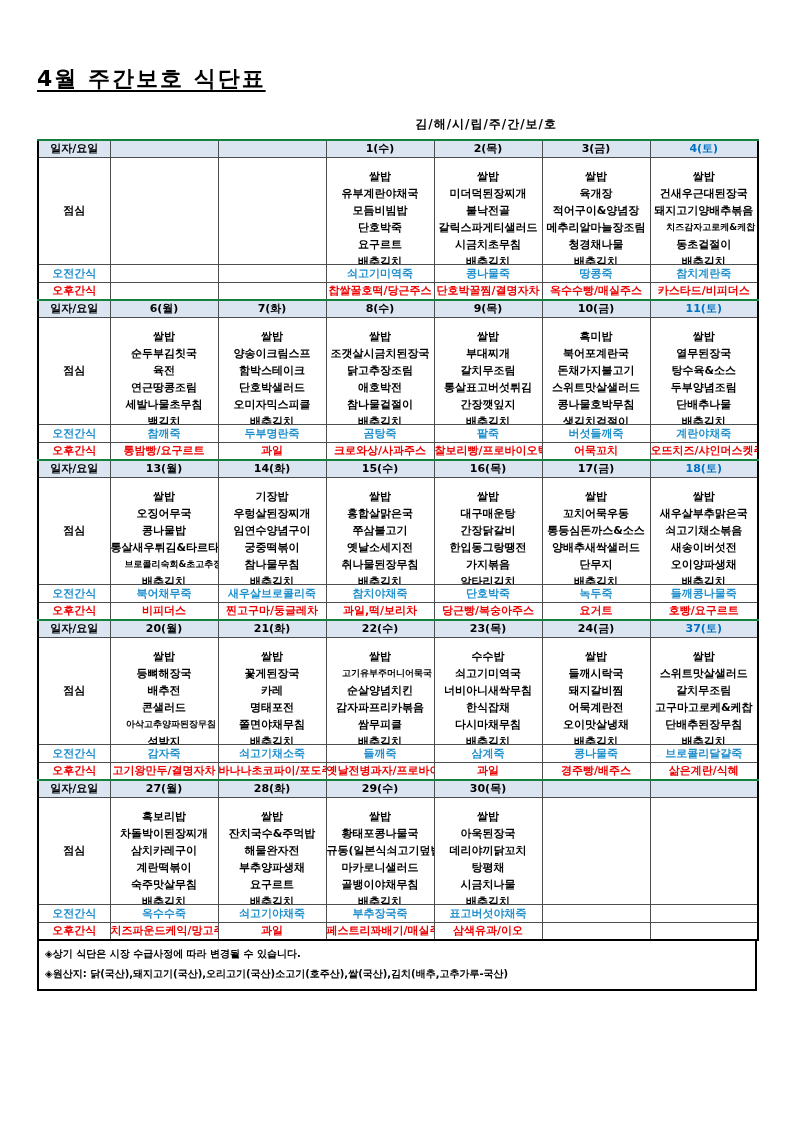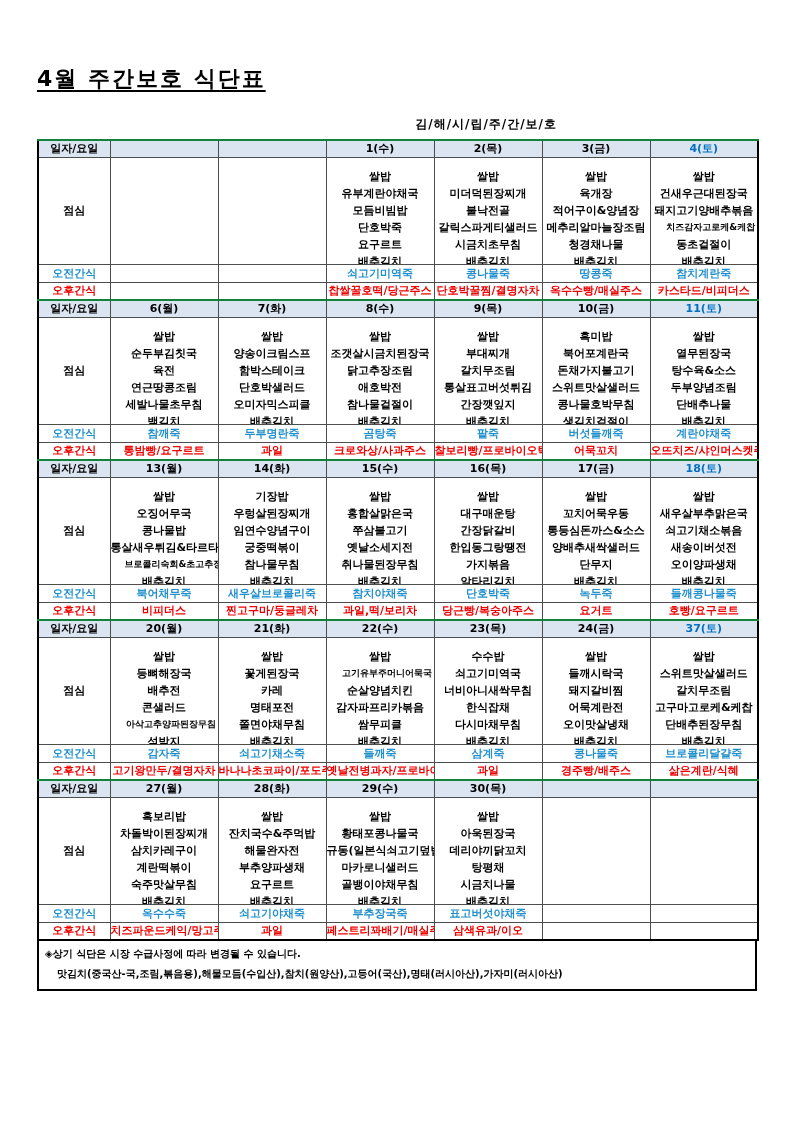--- a/index.html
+++ b/index.html
@@ -485,14 +485,14 @@
         <td class="pm-cell snack-cell sz-xs">페스트리꽈배기/매실주스</td>
         <td class="pm-cell snack-cell">삼색유과/이오</td>
         <td class="pm-cell snack-cell"></td>
         <td class="pm-cell snack-cell"></td>
       </tr>
     </tbody>
 </table>
 
 <div class="notes-box">
   <div>◈상기 식단은 시장 수급사정에 따라 변경될 수 있습니다.</div>
-  <div class="note-indent">맛김치(중국산-국,조림,볶음용),해물모듬(수입산),참치(원양산),고등어(국산),명태(러시아산),가자미(러시아산)</div>
+  <div>◈원산지: 닭(국산),돼지고기(국산),오리고기(국산)소고기(호주산),쌀(국산),김치(배추,고추가루-국산)</div>
 </div>
 
 </body></html>

